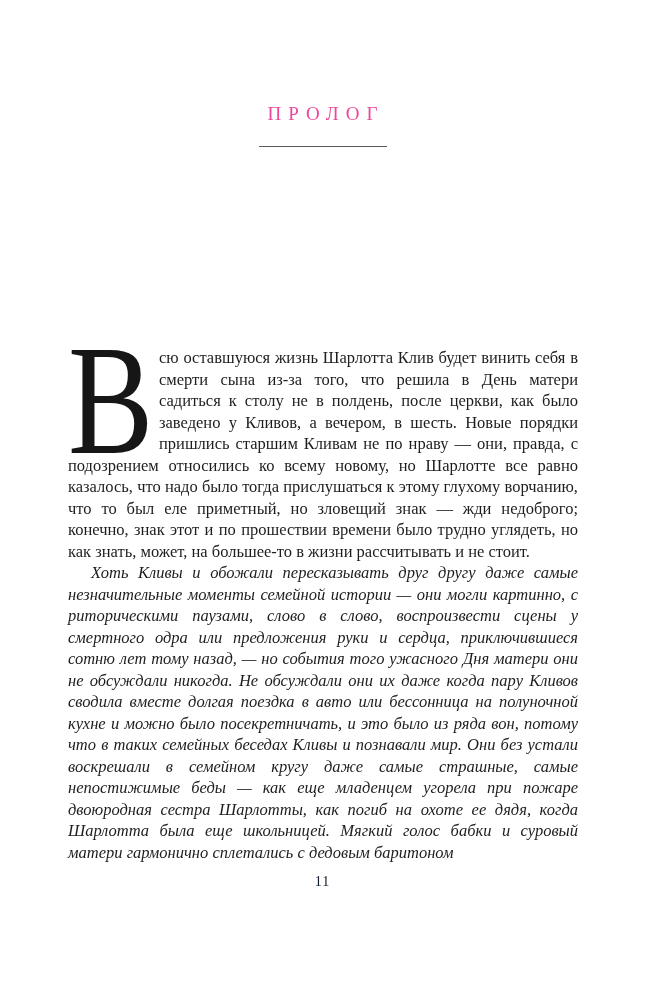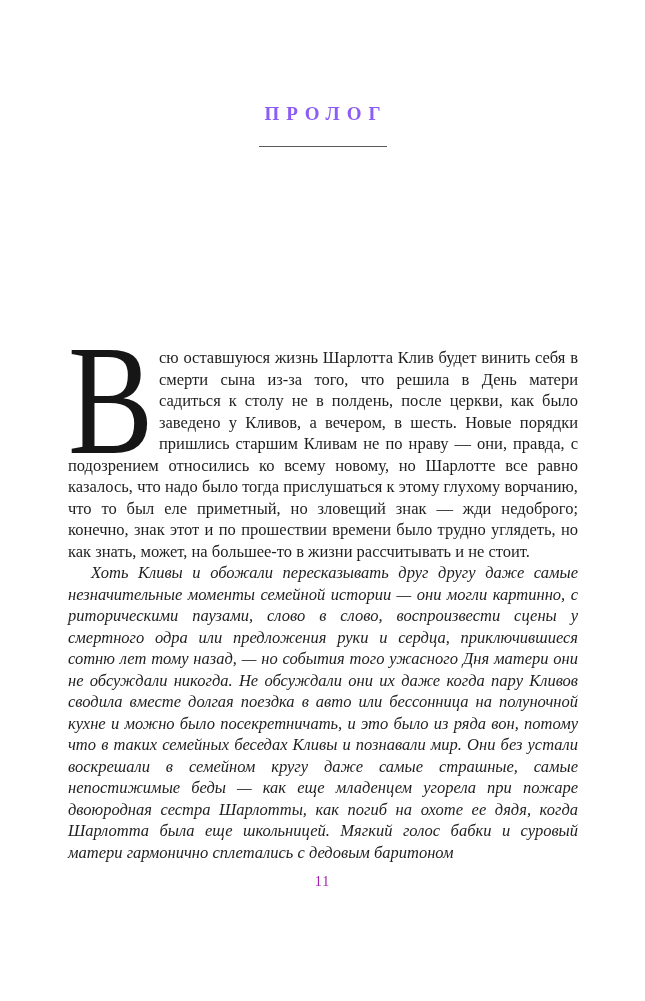--- a/index.html
+++ b/index.html
@@ -19,24 +19,24 @@
     .title-block {
       position: absolute;
       top: 103px;
       left: 0;
       width: 100%;
       text-align: center;
     }
     .chapter-title {
       margin: 0;
       font-size: 19px;
-      font-weight: 700;
+      font-weight: 400;
       letter-spacing: 7px;
       text-indent: 7px; 
-      color: #8b5cf6;
+      color: #ec4899;
       font-family: "Liberation Serif", serif;
     }
     .title-divider {
       width: 128px;
       height: 0;
       border-top: 1px solid #5a5a5a;
       margin: 21px auto 0 auto;
     }
     .content {
       position: absolute;
@@ -67,21 +67,21 @@
       font-family: "Liberation Serif", serif;
     }
     .folio {
       position: absolute;
       top: 874px;
       left: 0;
       width: 100%;
       text-align: center;
       font-size: 14px;
       letter-spacing: 1px;
-      color: #a21caf;
+      color: #0f172a;
     }
   </style>
 </head>
 <body>
 
 <div class="page">
 
   <header class="title-block">
     <h1 class="chapter-title">ПРОЛОГ</h1>
     <div class="title-divider"></div>

